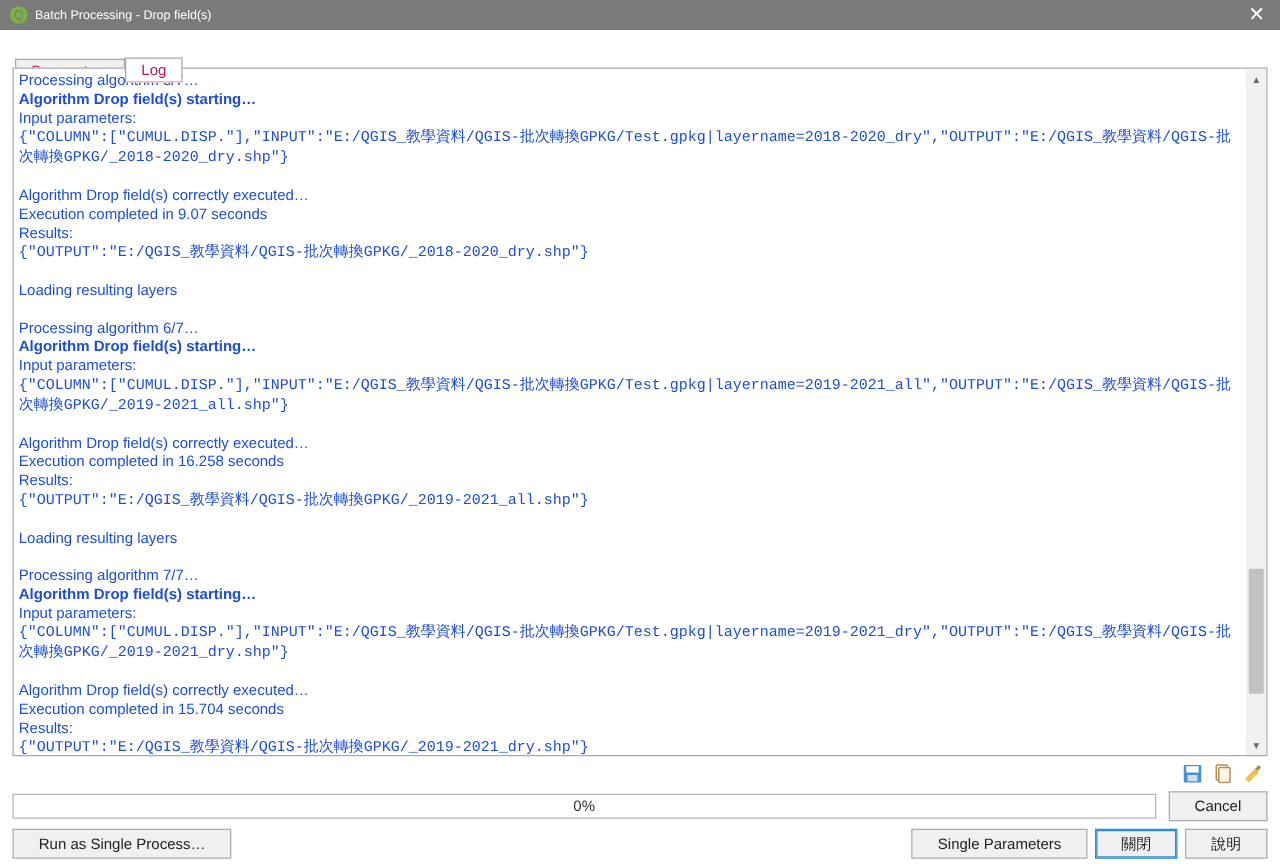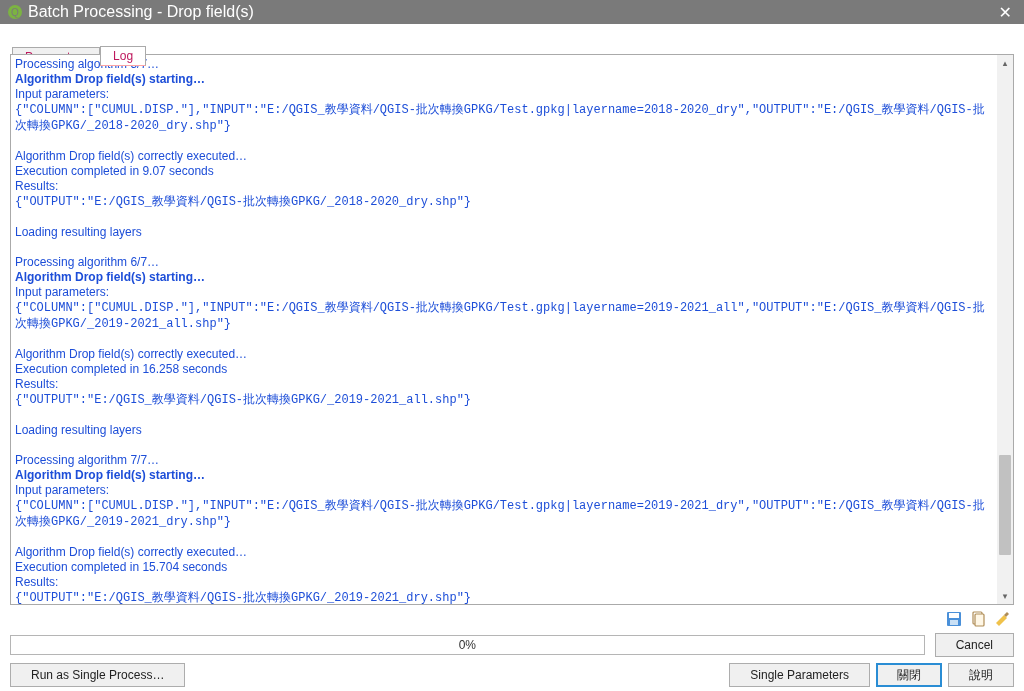--- a/index.html
+++ b/index.html
@@ -23,21 +23,21 @@
   width: 14px; height: 14px;
   border-radius: 50%;
   background: #7cb342;
   margin-right: 6px;
   display: inline-flex;
   align-items: center;
   justify-content: center;
   font-size: 10px;
   color: #7a7a7a;
 }
-.titlebar .title { font-size: 16px; }
+.titlebar .title { font-size: 10px; }
 .titlebar .close {
   margin-left: auto;
   font-size: 16px;
   cursor: pointer;
   padding: 0 4px;
 }
 .content {
   padding: 8px 10px 4px 10px;
   height: 667px;
   display: flex;

